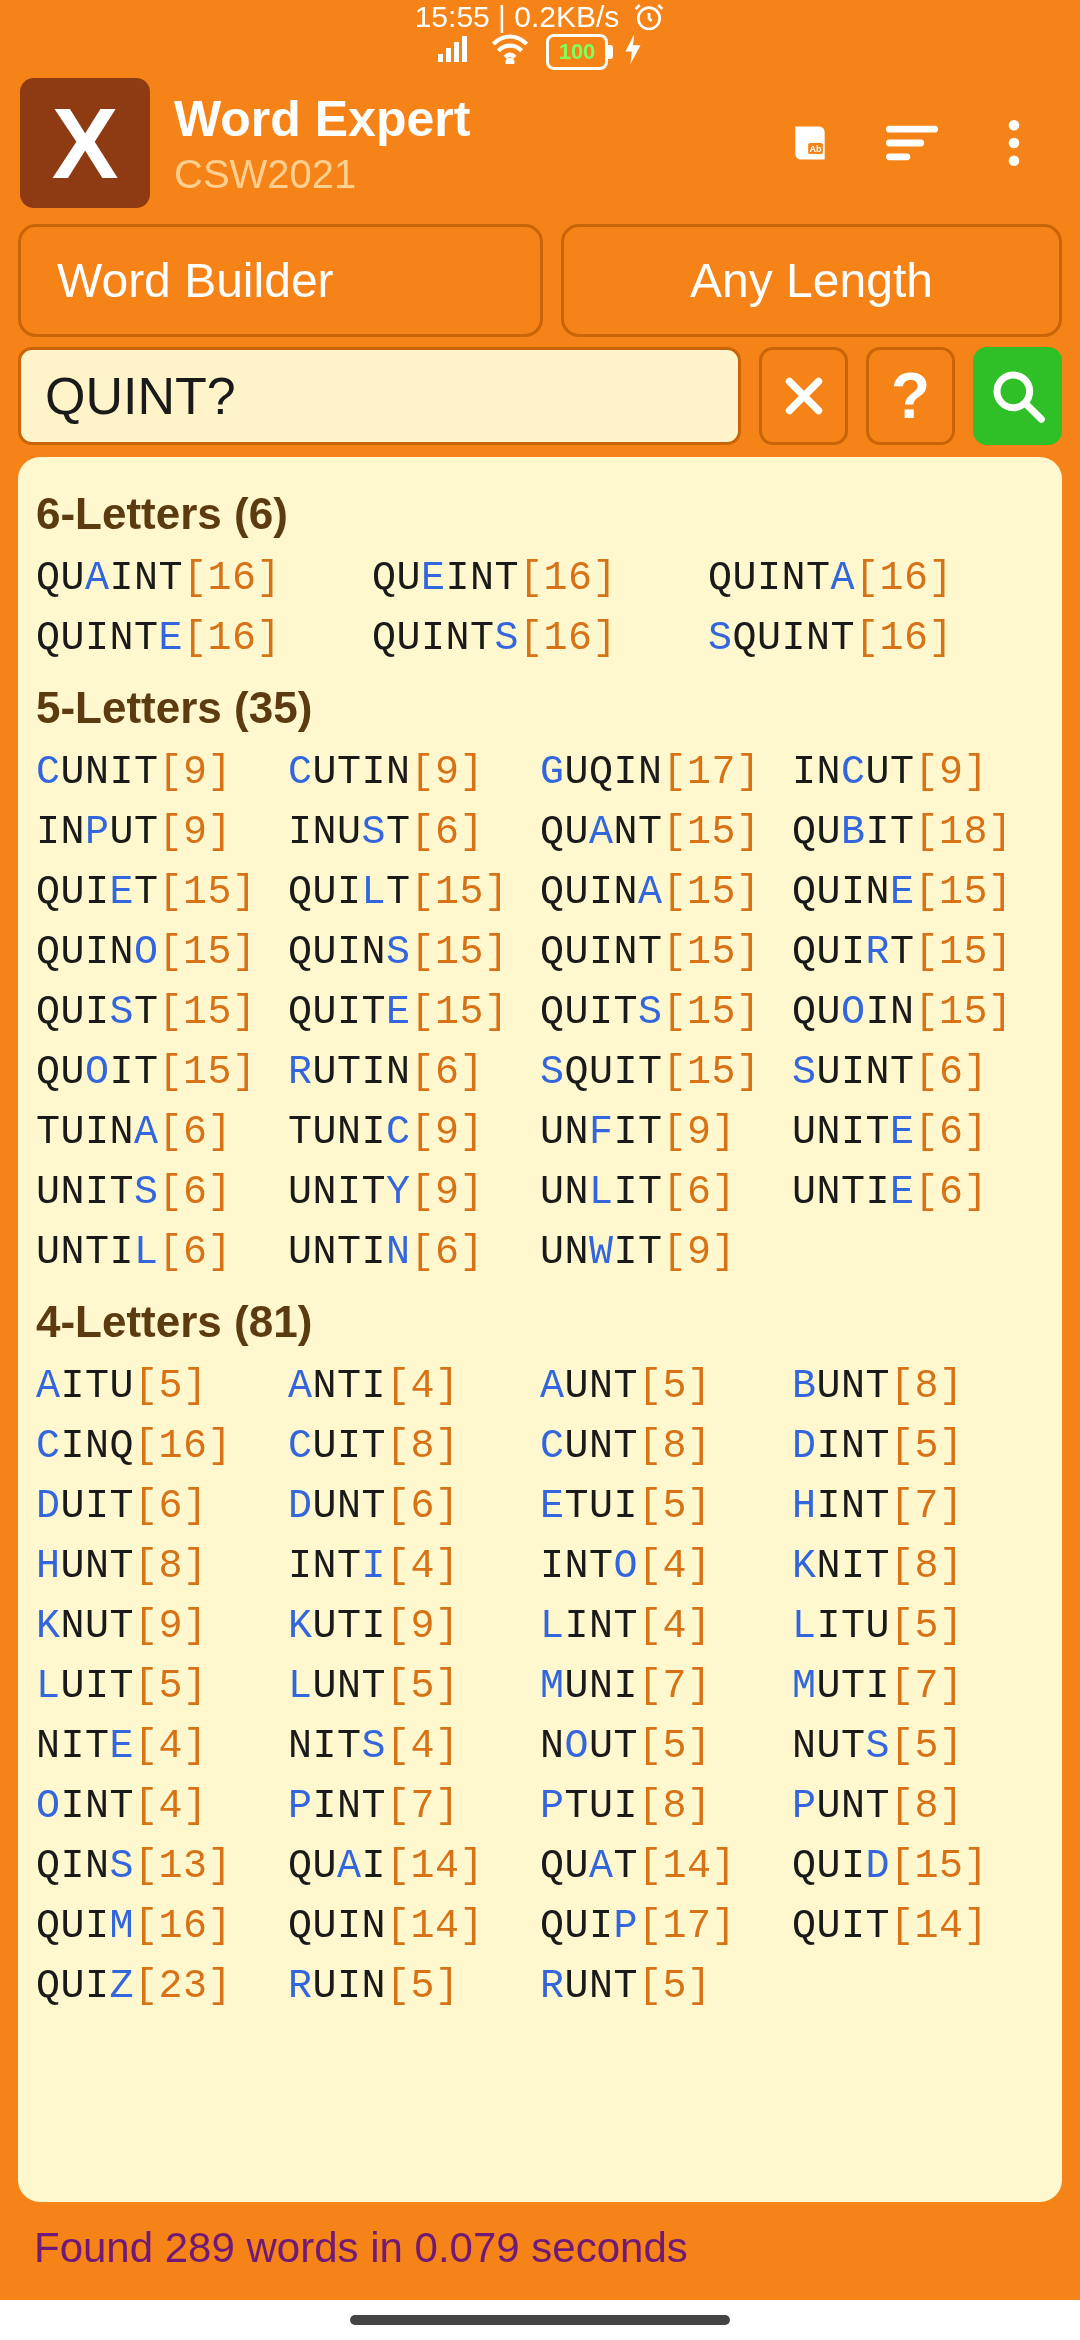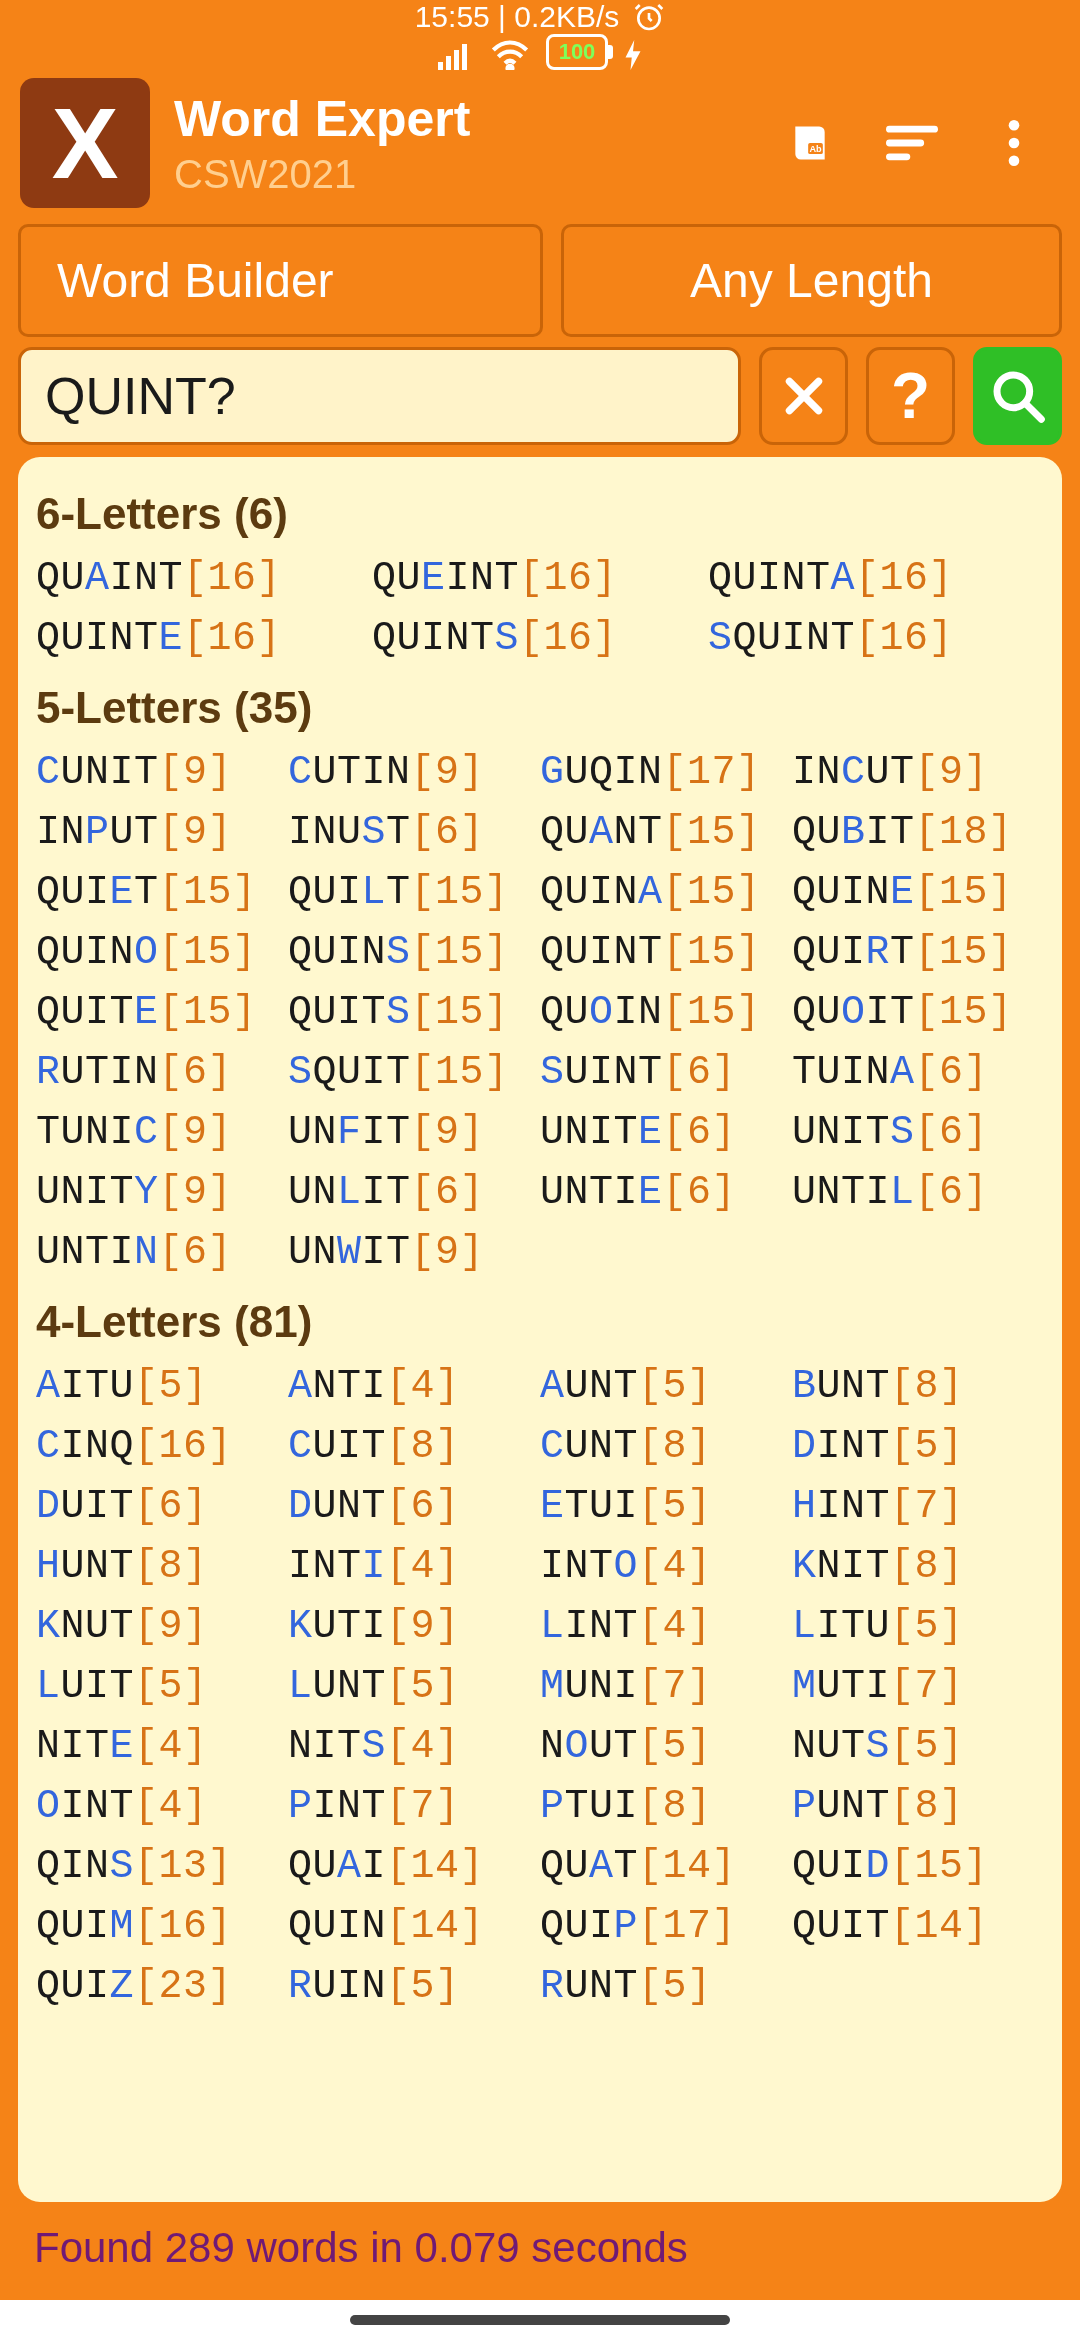--- a/index.html
+++ b/index.html
@@ -4,21 +4,21 @@
 <style>
   * { margin: 0; padding: 0; box-sizing: border-box; }
   html, body { width: 1080px; height: 2340px; font-family: sans-serif; overflow: hidden; }
   body { background: #f58317; display: flex; flex-direction: column; }
 
   
   .status-bar {
     height: 70px; display: flex; align-items: center; justify-content: space-between;
     padding: 0 36px; color: #fff; font-size: 30px; font-weight: 500; flex-direction: column;
   }
-  .status-right { display: flex; align-items: flex-end; gap: 16px; }
+  .status-right { display: flex; align-items: flex-start; gap: 16px; }
   .status-right svg { display: block; }
   .batt-box {
     border: 3px solid #fff; border-radius: 8px; padding: 2px 10px;
     font-size: 22px; color: #7eff5a; font-weight: 700; position: relative;
   }
   .batt-box::after {
     content:""; position:absolute; right:-8px; top:50%; transform:translateY(-50%);
     width:5px; height:14px; background:#fff; border-radius:0 3px 3px 0;
   }
 
@@ -31,21 +31,21 @@
   }
   .titles { flex:1; display:flex; flex-direction:column; gap:4px;}
   .title-main { color:#fff; font-size:50px; font-weight:600;}
   .title-sub  { color:#ffcf8f; font-size:40px; font-weight:500;}
   .hdr-icons { display:flex; align-items:center; gap:50px; padding-right:20px;}
   .hdr-icon { width:52px; height:52px; display:flex; align-items:center; justify-content:center;}
 
   
   .selector-row { display:flex; gap:18px; padding: 4px 18px 10px 18px;}
   .selector {
-    flex:1; border:3px solid #c96408; border-radius:10px; background:transparent;
+    flex:1; border:3px solid #c96408; border-radius:18px; background:transparent;
     color:#fff; font-size:48px; font-weight:500; text-align:center;
     padding:26px 12px;
   }
   .selector.left { text-align:left; padding-left:36px;}
 
   
   .search-row { display:flex; gap:18px; padding: 0 18px 12px 18px; border-radius: 7px;}
   .search-input {
     flex:1; background:#fff3c9; border:3px solid #c96408; border-radius:14px;
     font-size:52px; padding:16px 24px; font-family: sans-serif; color:#1a1a1a;
@@ -193,20 +193,21 @@
       <div class="word-cell"><span class="ch-base">Q</span><span class="ch-base">U</span><span class="ch-wild">A</span><span class="ch-base">N</span><span class="ch-base">T</span><span class="score">[15]</span></div>
       <div class="word-cell"><span class="ch-base">Q</span><span class="ch-base">U</span><span class="ch-wild">B</span><span class="ch-base">I</span><span class="ch-base">T</span><span class="score">[18]</span></div>
       <div class="word-cell"><span class="ch-base">Q</span><span class="ch-base">U</span><span class="ch-base">I</span><span class="ch-wild">E</span><span class="ch-base">T</span><span class="score">[15]</span></div>
       <div class="word-cell"><span class="ch-base">Q</span><span class="ch-base">U</span><span class="ch-base">I</span><span class="ch-wild">L</span><span class="ch-base">T</span><span class="score">[15]</span></div>
       <div class="word-cell"><span class="ch-base">Q</span><span class="ch-base">U</span><span class="ch-base">I</span><span class="ch-base">N</span><span class="ch-wild">A</span><span class="score">[15]</span></div>
       <div class="word-cell"><span class="ch-base">Q</span><span class="ch-base">U</span><span class="ch-base">I</span><span class="ch-base">N</span><span class="ch-wild">E</span><span class="score">[15]</span></div>
       <div class="word-cell"><span class="ch-base">Q</span><span class="ch-base">U</span><span class="ch-base">I</span><span class="ch-base">N</span><span class="ch-wild">O</span><span class="score">[15]</span></div>
       <div class="word-cell"><span class="ch-base">Q</span><span class="ch-base">U</span><span class="ch-base">I</span><span class="ch-base">N</span><span class="ch-wild">S</span><span class="score">[15]</span></div>
       <div class="word-cell"><span class="ch-base">Q</span><span class="ch-base">U</span><span class="ch-base">I</span><span class="ch-base">N</span><span class="ch-base">T</span><span class="score">[15]</span></div>
       <div class="word-cell"><span class="ch-base">Q</span><span class="ch-base">U</span><span class="ch-base">I</span><span class="ch-wild">R</span><span class="ch-base">T</span><span class="score">[15]</span></div>
+      <div class="word-cell"><span class="ch-base">Q</span><span class="ch-base">U</span><span class="ch-base">I</span><span class="ch-wild">S</span><span class="ch-base">T</span><span class="score">[15]</span></div>
       <div class="word-cell"><span class="ch-base">Q</span><span class="ch-base">U</span><span class="ch-base">I</span><span class="ch-base">T</span><span class="ch-wild">E</span><span class="score">[15]</span></div>
       <div class="word-cell"><span class="ch-base">Q</span><span class="ch-base">U</span><span class="ch-base">I</span><span class="ch-base">T</span><span class="ch-wild">S</span><span class="score">[15]</span></div>
       <div class="word-cell"><span class="ch-base">Q</span><span class="ch-base">U</span><span class="ch-wild">O</span><span class="ch-base">I</span><span class="ch-base">N</span><span class="score">[15]</span></div>
       <div class="word-cell"><span class="ch-base">Q</span><span class="ch-base">U</span><span class="ch-wild">O</span><span class="ch-base">I</span><span class="ch-base">T</span><span class="score">[15]</span></div>
       <div class="word-cell"><span class="ch-wild">R</span><span class="ch-base">U</span><span class="ch-base">T</span><span class="ch-base">I</span><span class="ch-base">N</span><span class="score">[6]</span></div>
       <div class="word-cell"><span class="ch-wild">S</span><span class="ch-base">Q</span><span class="ch-base">U</span><span class="ch-base">I</span><span class="ch-base">T</span><span class="score">[15]</span></div>
       <div class="word-cell"><span class="ch-wild">S</span><span class="ch-base">U</span><span class="ch-base">I</span><span class="ch-base">N</span><span class="ch-base">T</span><span class="score">[6]</span></div>
       <div class="word-cell"><span class="ch-base">T</span><span class="ch-base">U</span><span class="ch-base">I</span><span class="ch-base">N</span><span class="ch-wild">A</span><span class="score">[6]</span></div>
       <div class="word-cell"><span class="ch-base">T</span><span class="ch-base">U</span><span class="ch-base">N</span><span class="ch-base">I</span><span class="ch-wild">C</span><span class="score">[9]</span></div>
       <div class="word-cell"><span class="ch-base">U</span><span class="ch-base">N</span><span class="ch-wild">F</span><span class="ch-base">I</span><span class="ch-base">T</span><span class="score">[9]</span></div>

